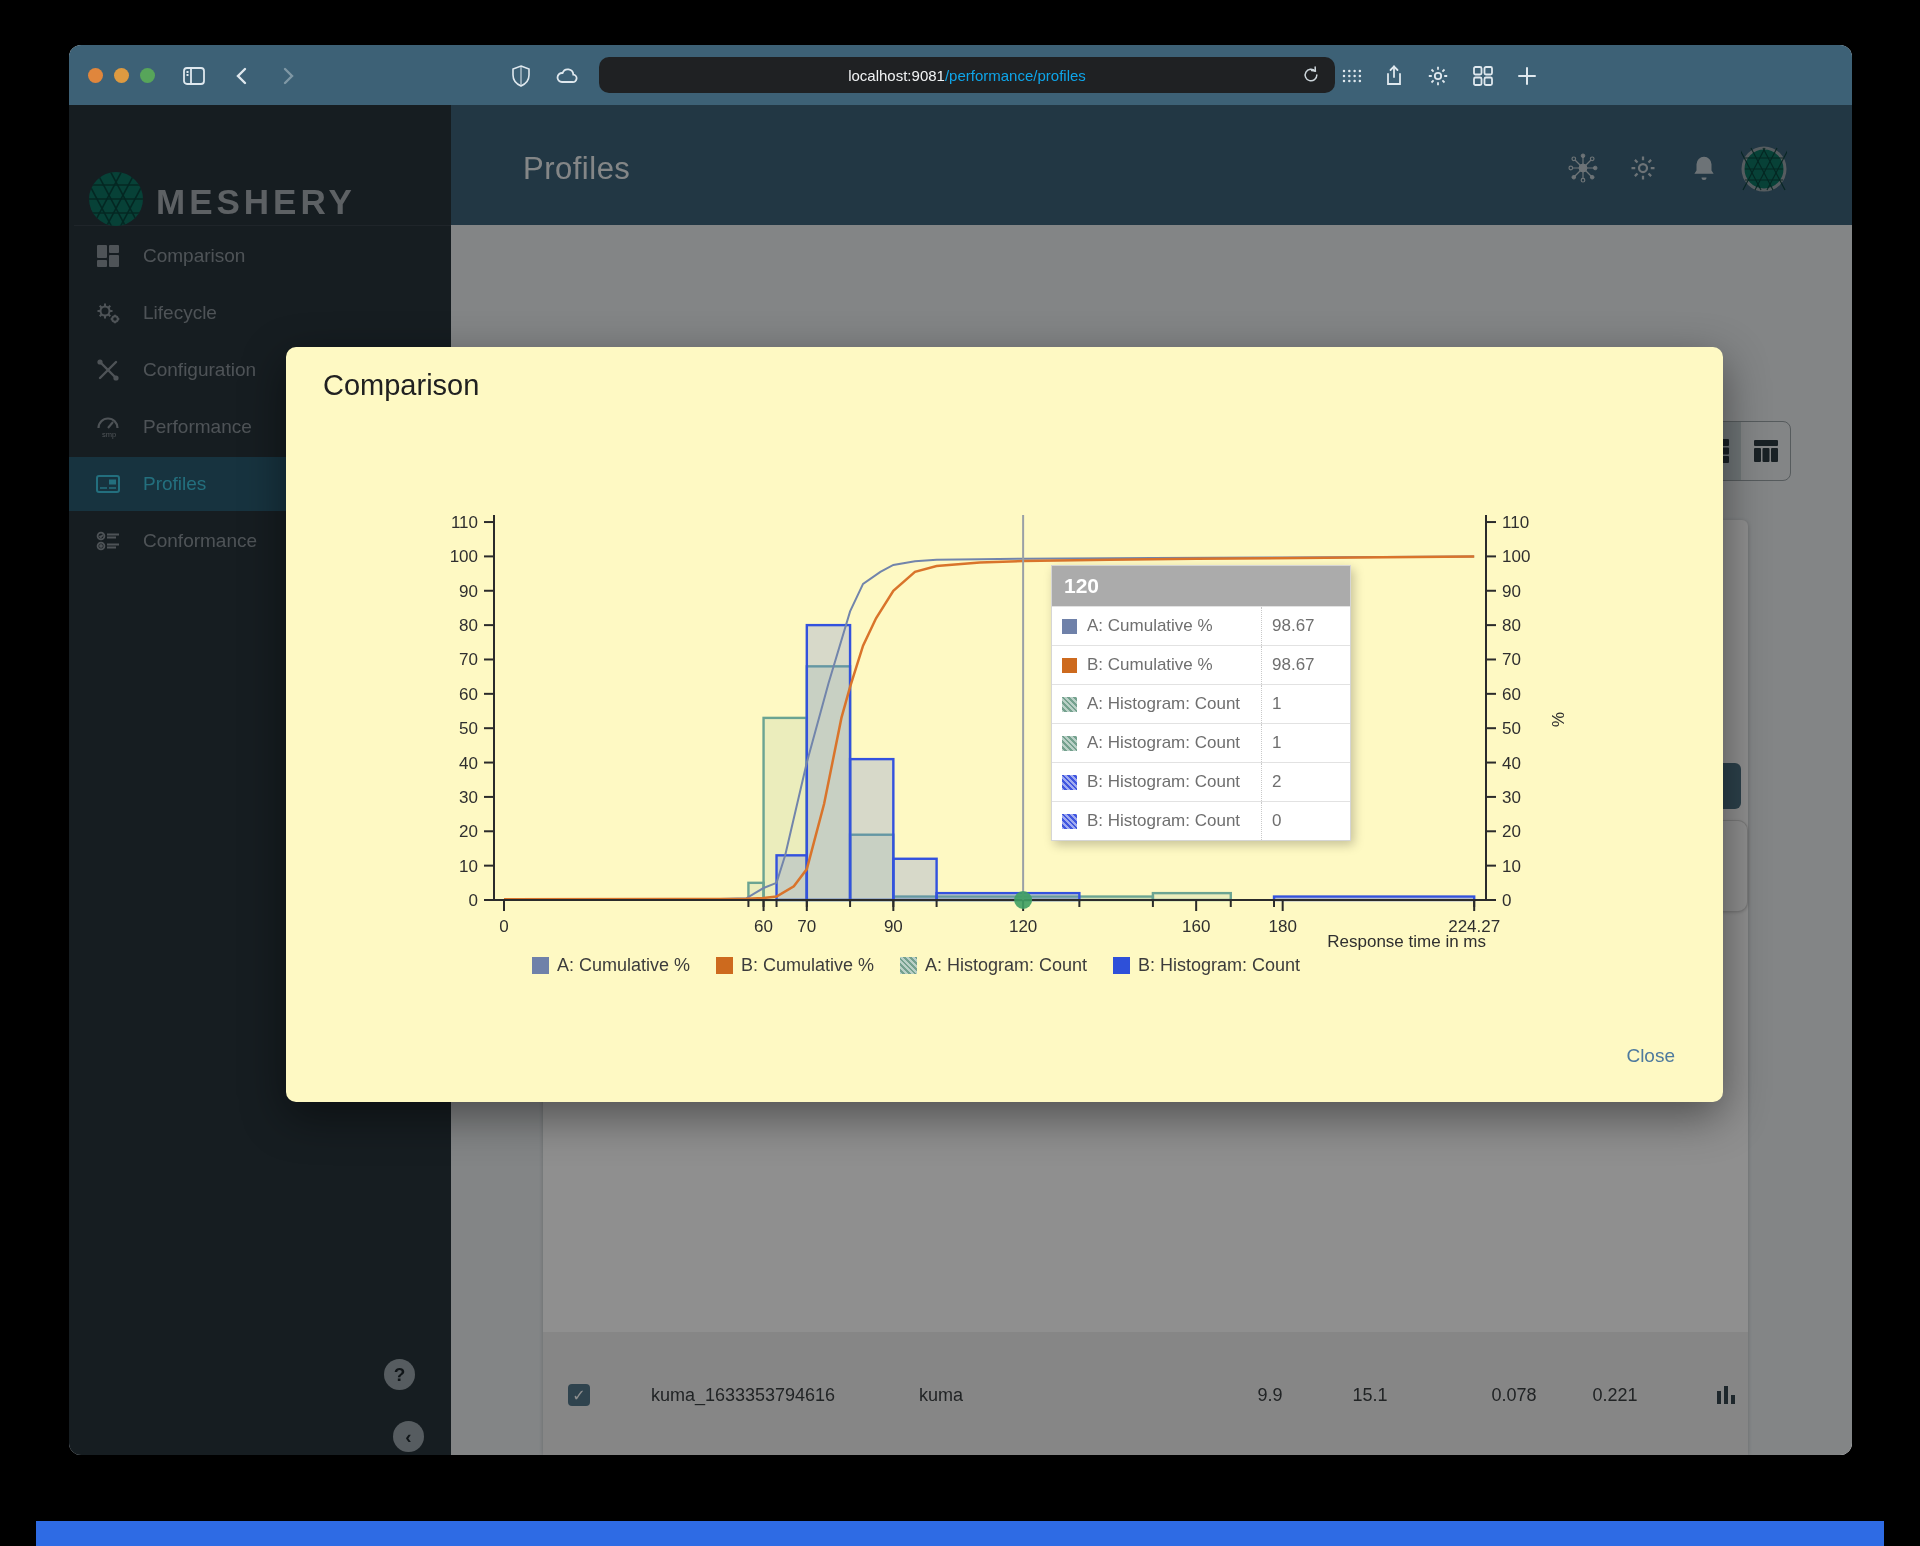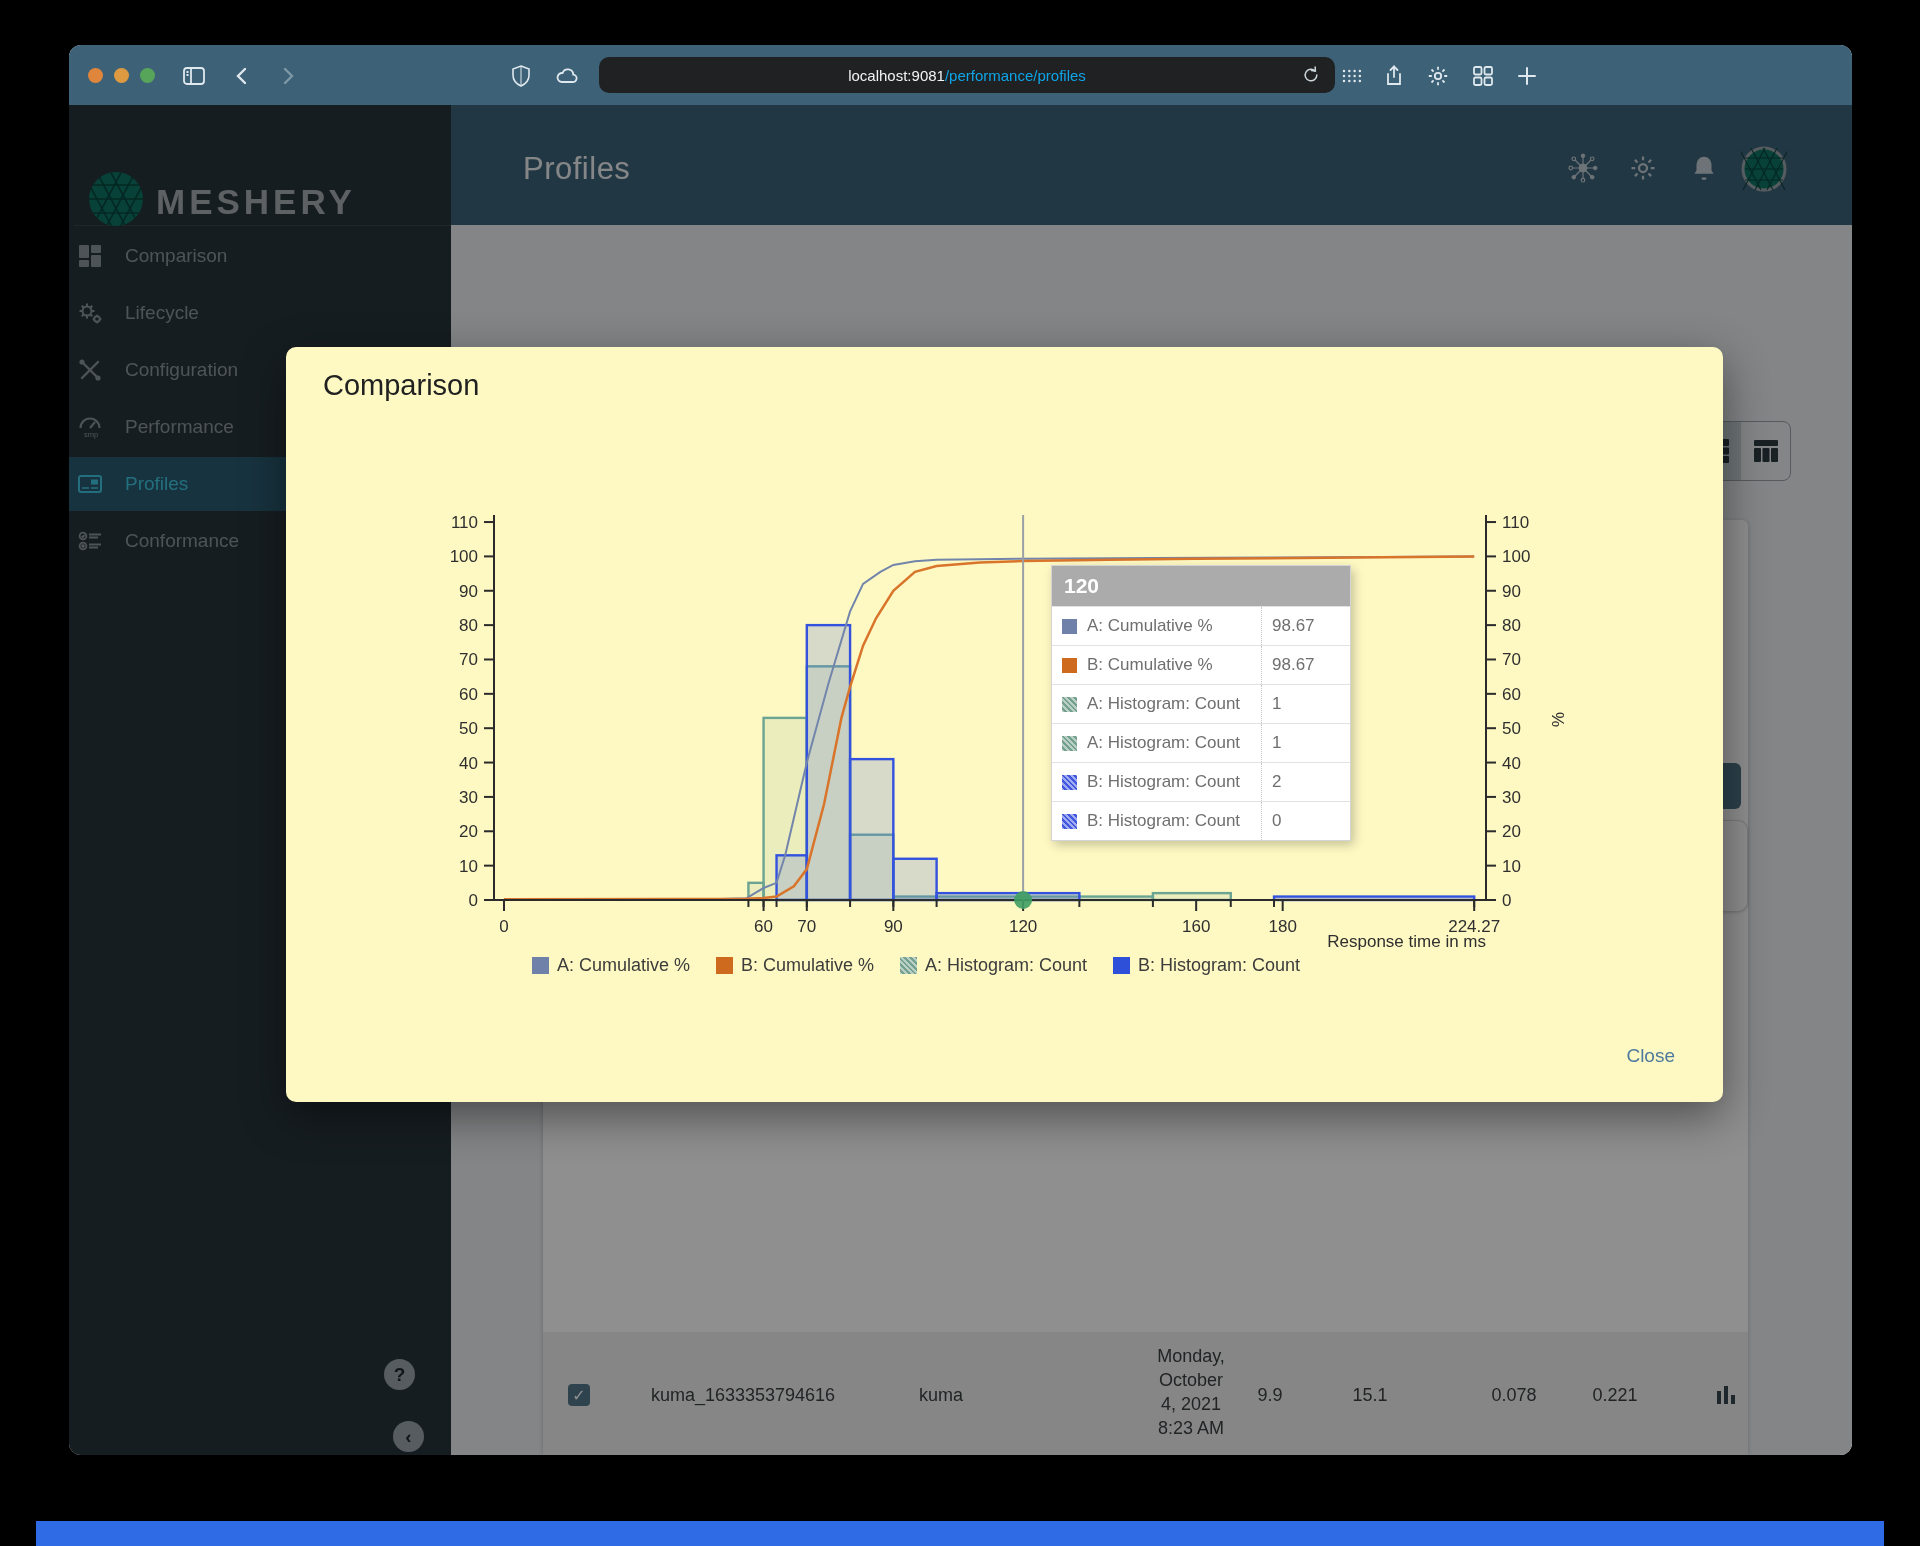--- a/index.html
+++ b/index.html
@@ -15,21 +15,21 @@
   #urlbar{position:absolute;left:530px;top:12px;width:736px;height:36px;border-radius:10px;
     background:#1f2123;display:flex;align-items:center;justify-content:center;color:#f1f3f4;font-size:15px;}
   #urlbar .path{color:#0ea5e9;}
   #reload{position:absolute;right:14px;top:8px;width:20px;height:20px;color:#cdd6db;}
   
   #app{position:absolute;left:0;top:60px;width:1783px;height:1350px;}
   #sidebar{position:absolute;left:0;top:0;width:382px;height:1350px;background:#28343c;z-index:10;}
   #logoArea{position:absolute;left:5px;top:0;width:382px;height:120px;border-bottom:1px solid rgba(255,255,255,.08);}
   #brand{position:absolute;left:82px;top:77px;font-size:35px;font-weight:bold;letter-spacing:4px;color:#a7adb2;}
   .nav-item{position:absolute;left:0;width:382px;height:54px;display:flex;align-items:center;color:#8c959b;font-size:19px;cursor:pointer;}
-  .nav-item .nicon{width:26px;height:26px;margin-left:8px;margin-right:22px;flex:none;}
+  .nav-item .nicon{width:26px;height:26px;margin-left:26px;margin-right:22px;flex:none;}
   .nav-item .nicon svg{width:100%;height:100%;display:block;}
   .nav-item.active{background:#2a5c70;color:#3fc6e0;}
   .circ-btn{position:absolute;width:31px;height:31px;border-radius:50%;background:#9aa5ab;color:#1d262c;
     display:flex;align-items:center;justify-content:center;font-size:19px;font-weight:bold;}
   #appheader{position:absolute;left:382px;top:0;width:1401px;height:120px;background:#3d6379;}
   #pageTitle{position:absolute;left:72px;top:46px;font-size:31px;font-weight:500;color:#eceff1;letter-spacing:.5px;}
   .hd-ic{position:absolute;top:48px;width:30px;height:30px;color:#c3ced4;}
   .hd-ic svg{width:100%;height:100%;display:block;}
   #content{position:absolute;left:382px;top:120px;width:1401px;height:1230px;background:#e9edef;}
   #addBtn{position:absolute;left:92px;top:201px;width:354px;height:58px;background:#4e7183;border:none;border-radius:6px;
@@ -343,26 +343,20 @@
             <span id="backArrow">←</span>
           </div>
           <div id="detailsFrag">ails</div>
 
           <div id="rowBand">
             <div id="chk">
                 <span>✓</span>
               </div>
             <div class="cell" style="left:200px;top:63px">kuma_1633353794616</div>
             <div class="cell" style="left:398px;top:63px">kuma</div>
-            <div id="dateCell">
-                <div>Monday,</div>
-                <div>October</div>
-                <div>4, 2021</div>
-                <div>8:23 AM</div>
-              </div>
             <div class="cell" style="left:727px;top:63px">9.9</div>
             <div class="cell" style="left:827px;top:63px">15.1</div>
             <div class="cell" style="left:971px;top:63px">0.078</div>
             <div class="cell" style="left:1072px;top:63px">0.221</div>
             <div id="rowChartIcon">
               <svg width="22" height="22" viewBox="0 0 22 22">
                   <g fill="currentColor">
                     <rect x="2" y="7" width="4" height="13"></rect>
                     <rect x="9" y="2" width="4" height="18"></rect>
                     <rect x="16" y="11" width="4" height="9"></rect>

